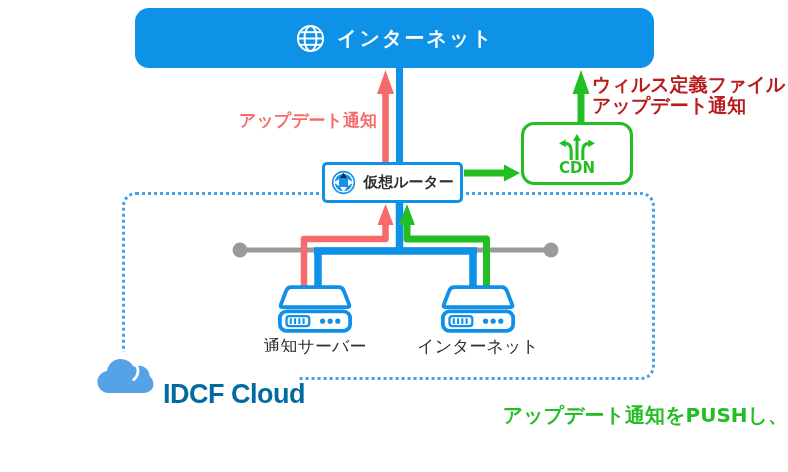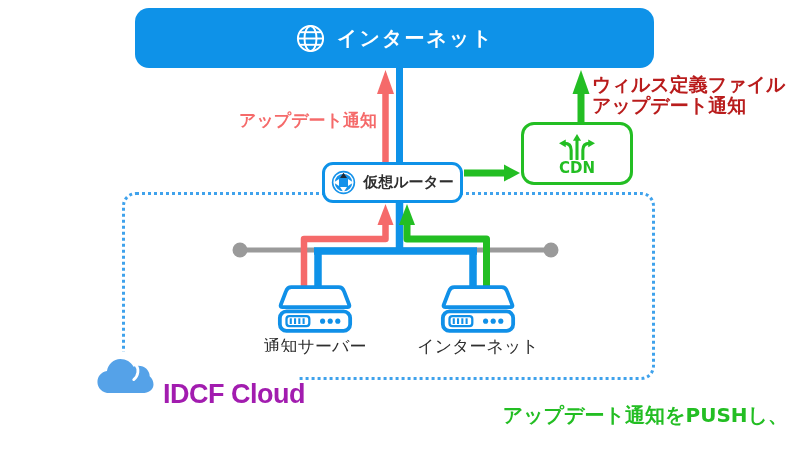--- a/index.html
+++ b/index.html
@@ -17,21 +17,21 @@
   .connectors{left:0;top:0;z-index:2;}
   
   .internet-bar{
     left:135px;top:8px;width:519px;height:60px;background:#0E92E8;border-radius:14px;
     display:flex;align-items:center;justify-content:center;gap:11px;z-index:3;
   }
   .internet-label{color:#ffffff;font-size:20px;font-weight:bold;letter-spacing:2px;}
   
   .router-box{
     left:322px;top:162px;width:141px;height:41px;background:#ffffff;
-    border:3px solid #0E92E8;border-radius:11px;box-sizing:border-box;
+    border:3px solid #0E92E8;border-radius:5px;box-sizing:border-box;
     display:flex;align-items:center;justify-content:center;gap:7px;z-index:3;
   }
   .router-label{color:#2E2E2E;font-size:15px;font-weight:bold;white-space:nowrap;}
   
   .cdn-box{
     left:521px;top:122px;width:112px;height:63px;background:#ffffff;
     border:3px solid #23BE23;border-radius:13px;box-sizing:border-box;
     display:flex;flex-direction:column;align-items:center;justify-content:center;z-index:3;
   }
   .cdn-label{color:#23BE23;font-size:15px;font-weight:bold;line-height:14px;margin-top:1px;}
@@ -49,21 +49,21 @@
   .server-label{
     width:140px;text-align:center;color:#2E2E2E;font-size:17px;font-weight:normal;
     z-index:3;top:335px;white-space:nowrap;
   }
   
   .idcf-logo{
     left:94px;top:352px;width:204px;height:48px;background:#ffffff;z-index:4;
     display:flex;align-items:center;gap:7px;
   }
   .idcf-text{
-    color:#a21caf;font-size:27px;font-weight:bold;letter-spacing:-0.5px;
+    color:#0369a1;font-size:27px;font-weight:bold;letter-spacing:-0.5px;
     font-family:"Liberation Sans","DejaVu Sans",sans-serif;white-space:nowrap;margin-top:36px;
   }
   
   .caption{
     left:0;top:403px;width:788px;text-align:right;color:#23BE23;
     font-size:20px;font-weight:bold;line-height:24px;z-index:3;white-space:nowrap;
   }
 </style>
 </head>
 <body>

